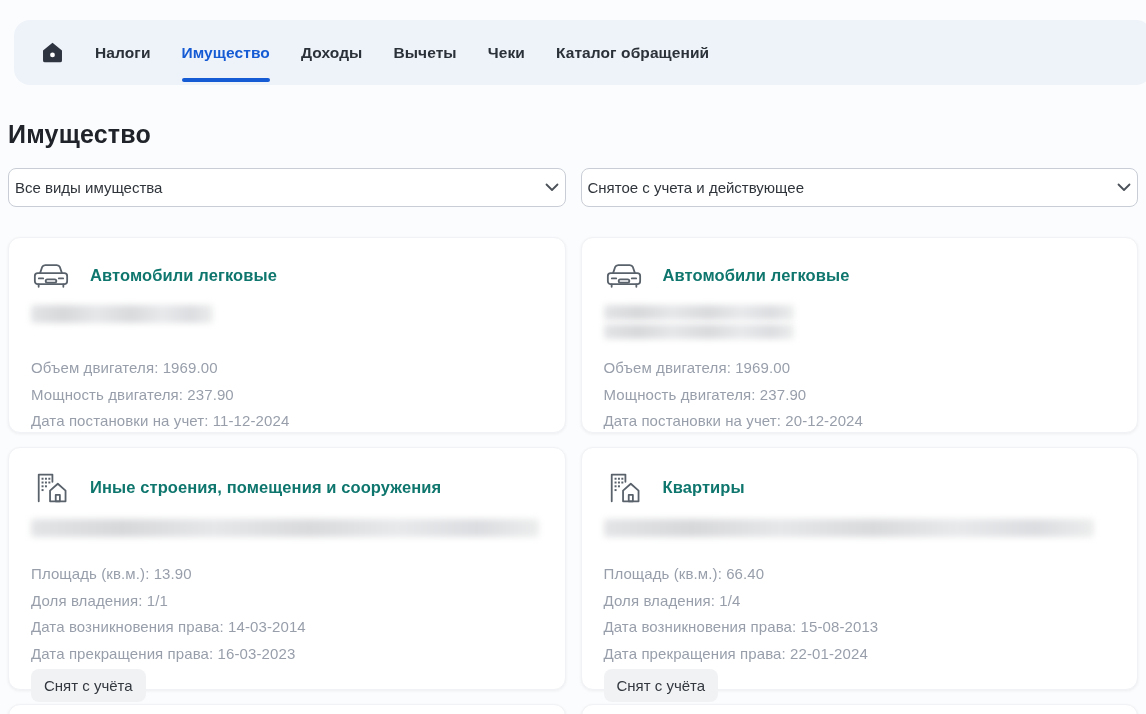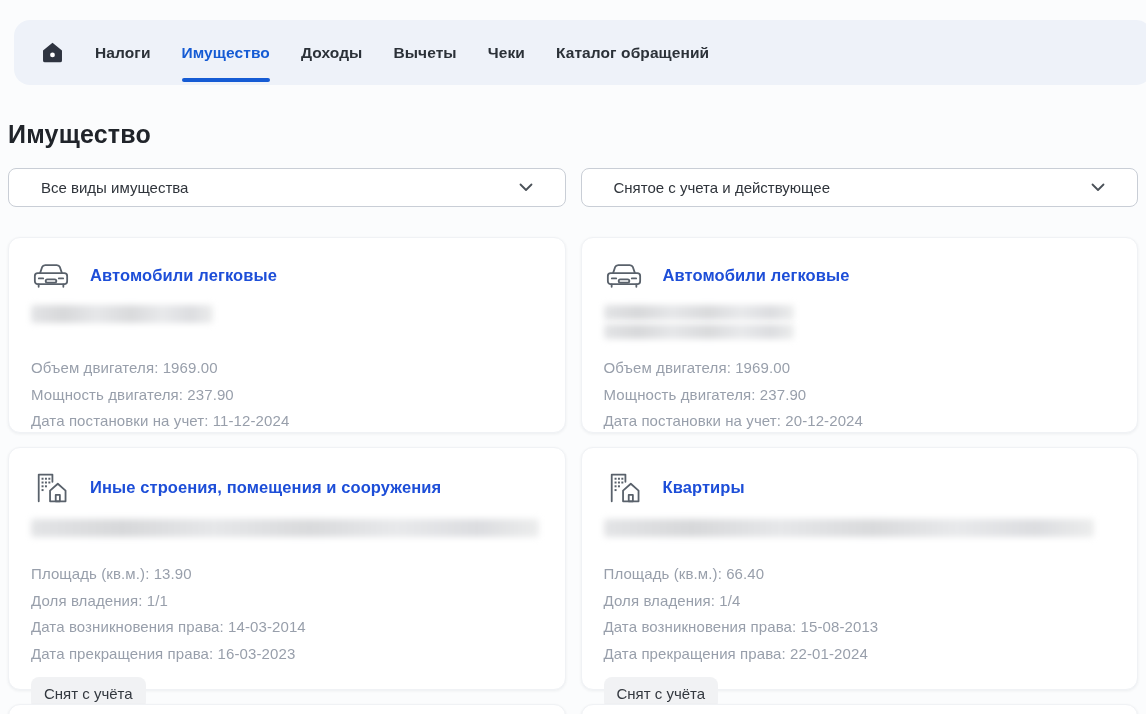--- a/index.html
+++ b/index.html
@@ -33,49 +33,49 @@
     font-size:25px; font-weight:700; color:#20242a; letter-spacing:.2px;
   }
   
   .filters {
     position:absolute; left:8px; right:8px; top:168px;
     display:grid; grid-template-columns:1fr 1fr; gap:15px;
   }
   .select {
     height:39px; background:#fff; border:1px solid #c9ced6; border-radius:8px;
     display:flex; align-items:center; justify-content:space-between;
-    padding:0 32px; font-size:15px; color:#2f343b; cursor:pointer;
+    padding:0 6px; font-size:15px; color:#2f343b; cursor:pointer;
   }
   .select .chev { display:flex; align-items:center; }
   
   .cards-grid {
     position:absolute; left:8px; right:8px; top:237px;
     display:grid; grid-template-columns:1fr 1fr; column-gap:15px; row-gap:14px;
   }
   .card {
     background:#fff; border:1px solid #f0f2f5; border-radius:12px;
     box-shadow:0 1px 3px rgba(40,50,70,.07);
     padding:20px 22px;
   }
   .cards-grid > .card:nth-child(1), .cards-grid > .card:nth-child(2) { height:196px; }
   .cards-grid > .card:nth-child(3), .cards-grid > .card:nth-child(4) { height:243px; }
   .card.stub { height:40px; padding:0; }
   .card-head { display:flex; align-items:center; gap:19px; margin-top:2px; }
   .card-head .icon { display:flex; align-items:center; justify-content:center; width:40px; }
-  .card-title { font-size:16.5px; font-weight:700; color:#1d4ed8; letter-spacing:.1px; }
+  .card-title { font-size:16.5px; font-weight:700; color:#0f766e; letter-spacing:.1px; }
   .redacted { margin-top:15px; display:flex; flex-direction:column; gap:4px; justify-content:flex-start; }
   .blur-line {
     height:18px; border-radius:3px;
     background:linear-gradient(90deg,#e3e4e6 0%,#d7d8da 18%,#e6e7e9 36%,#d9dadc 55%,#e8e9eb 72%,#dcdde0 88%,#eceded 100%);
     filter:blur(3px);
   }
   .details { margin-top:14px; }
   .detail-line { font-size:15px; color:#989fab; margin-top:9.5px; letter-spacing:.1px; }
   .badge {
-    display:inline-block; margin-top:15px; padding:8px 13px;
+    display:inline-block; margin-top:7px; padding:8px 13px;
     background:#f1f2f4; border-radius:8px;
     font-size:15px; color:#33383f;
   }
 </style>
 </head>
 <body>
 
 <div class="navbar">
   <span class="home-btn">
     <svg width="25" height="25" viewBox="0 0 24 24">

